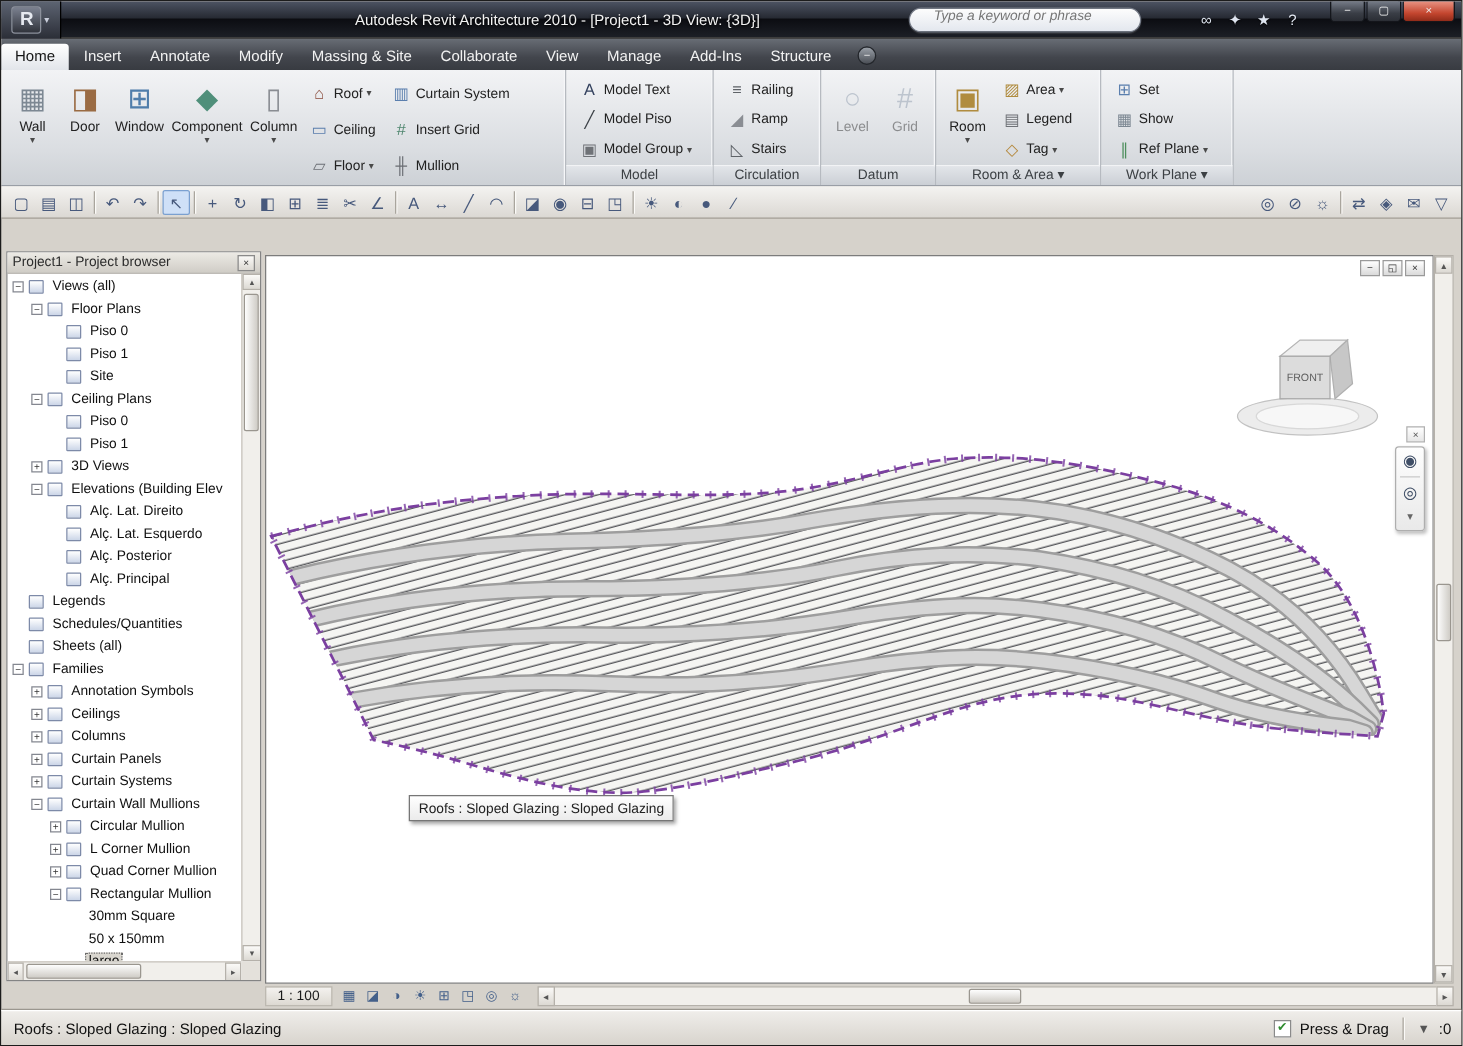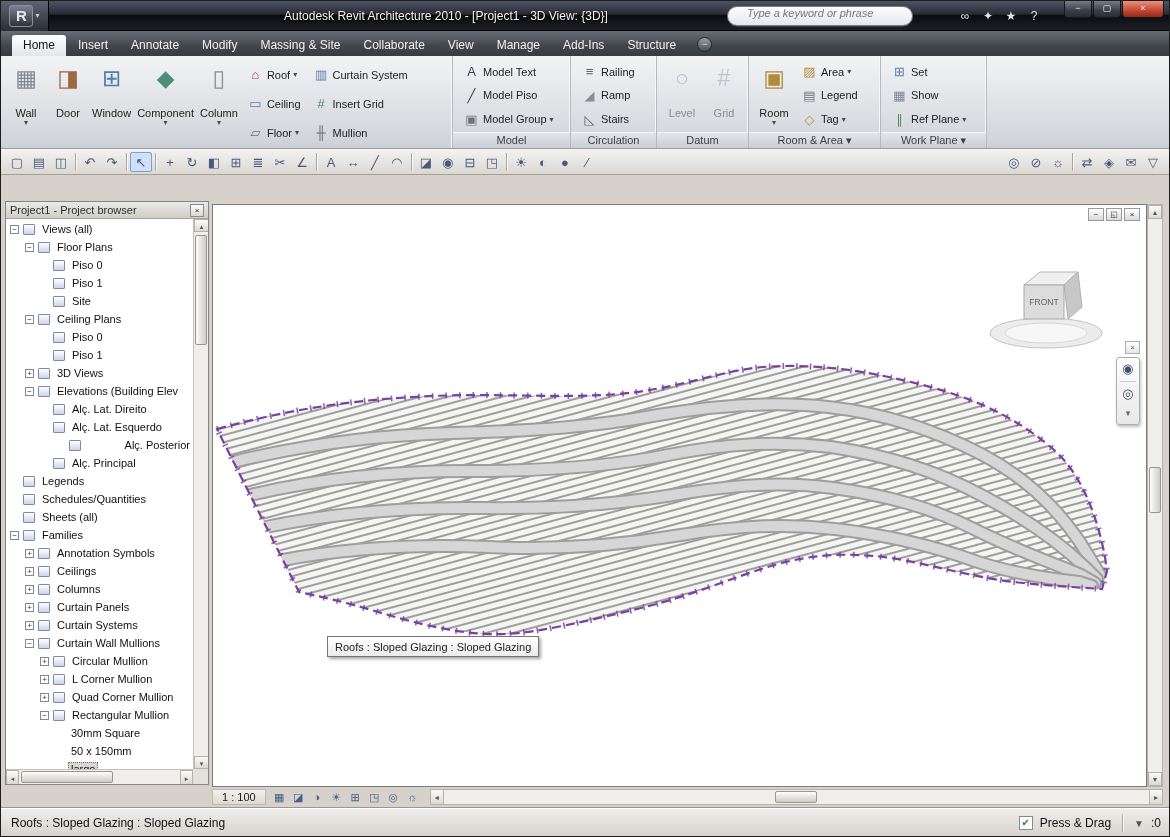--- a/index.html
+++ b/index.html
@@ -25,37 +25,37 @@
   .tbicons{position:absolute;right:128px;top:5px;height:20px;display:flex;gap:9px;align-items:center}
   .tbicon{min-width:14px;text-align:center;font-size:12px;color:#dfe5f0;text-shadow:0 1px 1px #000}
   .winbtns{position:absolute;right:5px;top:0;display:flex}
   .winbtn{width:28px;height:17px;background:linear-gradient(#767c88,#3a3e46 60%,#2a2d34);
     border:1px solid #14161b;border-top:0;border-radius:0 0 4px 4px;color:#f0f0f0;font-size:9px;
     text-align:center;line-height:15px;margin-left:1px}
   .winbtn.close{width:42px;background:linear-gradient(#e89383,#c4462f 60%,#8f2a18)}
 
   
   .tabrow{position:absolute;top:30px;left:0;right:0;height:25px;
-    background:linear-gradient(#686d75,#42454c 60%,#383b41);display:flex;align-items:flex-end;padding-left:11px}
+    background:linear-gradient(#686d75,#42454c 60%,#383b41);display:flex;align-items:flex-end;padding-left:0}
   .tabs{display:flex;align-items:flex-end;height:100%}
   .tab{height:21px;line-height:21px;padding:0 11px;color:#f2f2f2;font-size:12px;border-radius:3px 3px 0 0;margin-right:1px}
   .tab.active{background:linear-gradient(#ffffff,#e2e5ea);color:#141414}
   .ribbon-toggle{width:15px;height:15px;border-radius:50%;background:linear-gradient(#9aa0a8,#4a4e55);
     border:1px solid #23262b;color:#e8e8e8;font-size:9px;line-height:13px;text-align:center;margin:0 0 4px 9px}
 
   
   .ribbon{position:absolute;top:55px;left:0;right:0;height:93px;
     background:linear-gradient(#f2f3f5,#dadde1 70%,#cdd1d6);border-bottom:1px solid #999ea6;display:flex}
   .rpanel{height:100%;display:flex;flex-direction:column;border-right:1px solid #b6bac0;box-shadow:inset -1px 0 0 #f6f7f9;flex:none}
   .rcontent{flex:1;display:flex;align-items:stretch;padding:3px 3px 0 4px}
   .rlabel{height:16px;font-size:11px;color:#3c4044;text-align:center;line-height:15px;
     background:linear-gradient(#e2e5e9,#cbcfd5);border-top:1px solid #f2f3f5}
   .bigbtn{min-width:42px;padding:3px 3px 0;display:flex;flex-direction:column;align-items:center;border-radius:3px}
   .bigicon{font-size:23px;height:33px;line-height:33px}
-  .biglabel{font-size:11px;color:#222;line-height:12px;margin-top:12px;white-space:nowrap}
+  .biglabel{font-size:11px;color:#222;line-height:12px;margin-top:1px;white-space:nowrap}
   .bigarrow{font-size:8px;color:#4a4a4a;line-height:8px}
   .scol{display:flex;flex-direction:column;justify-content:space-around;padding:1px 2px}
   .sbtn{display:flex;align-items:center;height:21px;padding:0 4px;border-radius:2px}
   .sicon{font-size:13px;width:17px;text-align:center;margin-right:3px}
   .slabel{font-size:11px;color:#222;white-space:nowrap}
   .sarrow{font-size:8px;color:#4a4a4a;margin-left:3px}
   .dim{opacity:.45}
 
   
   .toolbar{position:absolute;top:148px;left:0;right:0;height:26px;
@@ -444,21 +444,21 @@
           <div class="trow" style="padding-left: 34px; text-align: center;">
             <span class="tspacer"></span>
             <span class="nodeicon"></span>
             <span class="tlabel">Alç. Lat. Direito</span>
           </div>
           <div class="trow" style="padding-left: 34px;">
             <span class="tspacer"></span>
             <span class="nodeicon"></span>
             <span class="tlabel">Alç. Lat. Esquerdo</span>
           </div>
-          <div class="trow" style="padding-left: 14px; justify-content: space-between;">
+          <div class="trow" style="padding-left: 34px;">
             <span class="tspacer"></span>
             <span class="nodeicon"></span>
             <span class="tlabel">Alç. Posterior</span>
           </div>
           <div class="trow" style="padding-left: 34px;">
             <span class="tspacer"></span>
             <span class="nodeicon"></span>
             <span class="tlabel">Alç. Principal</span>
           </div>
           <div class="trow" style="padding-left: 4px;">

